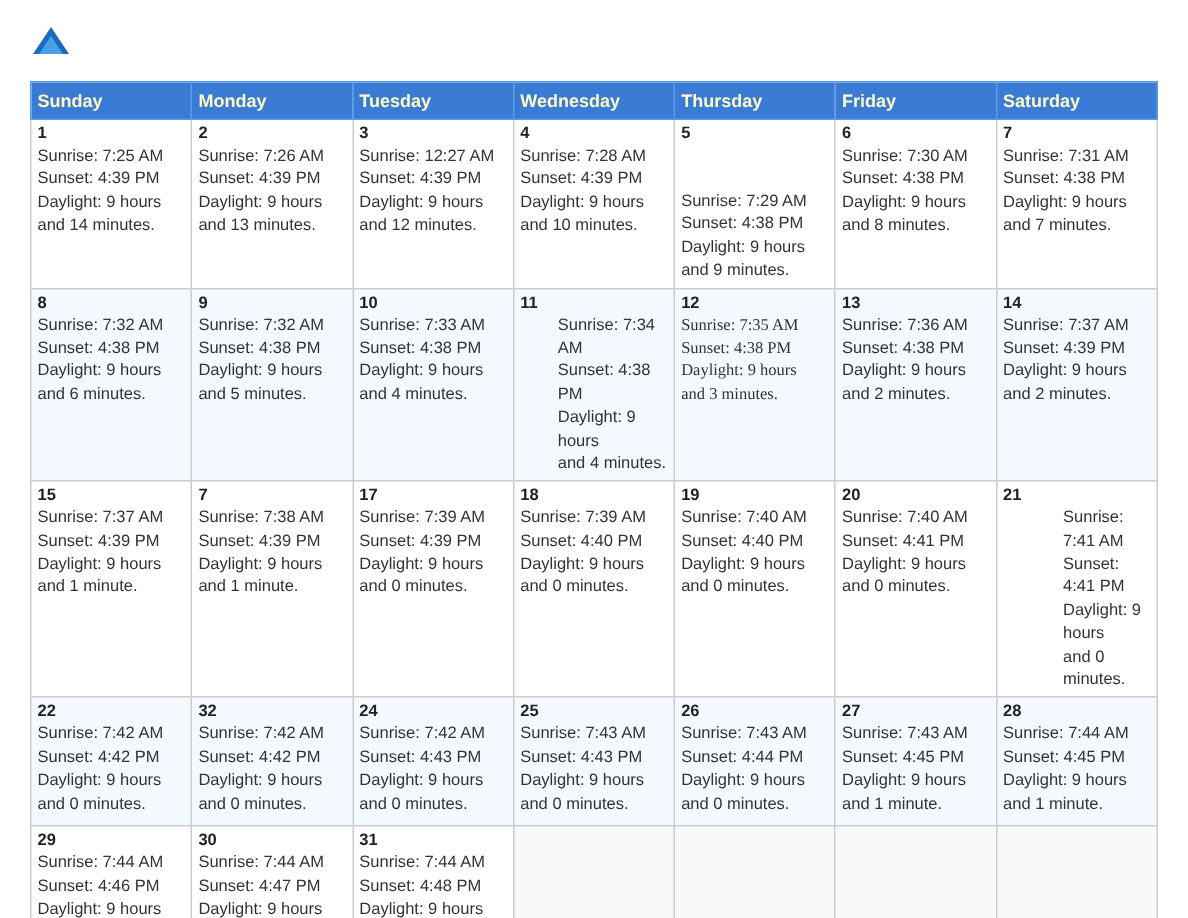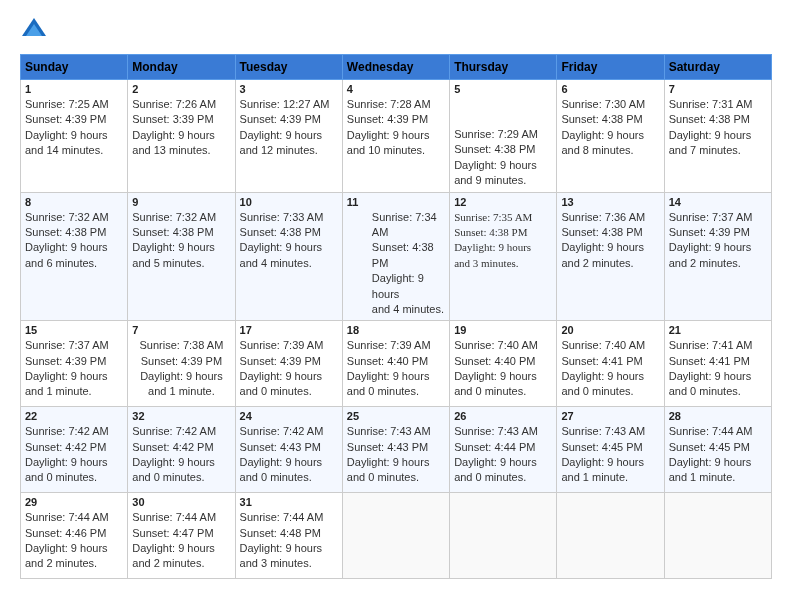--- a/index.html
+++ b/index.html
@@ -46,21 +46,21 @@
       font-size: 14px;
       color: #444;
     }
     .calendar {
       width: 100%;
       border-collapse: collapse;
       table-layout: fixed;
     }
     .calendar th {
       background: #3a7bd5;
-      color: #000000;
+      color: #fef9c3;
       font-size: 12px;
       font-weight: bold;
       padding: 5px 4px;
       text-align: left;
       border: 1px solid #5a9be8;
     }
     .calendar td {
       border: 1px solid #ccc;
       vertical-align: top;
       padding: 3px 4px;
@@ -129,21 +129,21 @@
           <td>
             <span class="day-num">1</span>
             <div class="cell-text" style="white-space: pre-line;">Sunrise: 7:25 AM
 Sunset: 4:39 PM
 Daylight: 9 hours
 and 14 minutes.</div>
           </td>
           <td>
             <span class="day-num">2</span>
             <div class="cell-text" style="white-space: pre-line;">Sunrise: 7:26 AM
-Sunset: 3:39 PM
+Sunset: 4:39 PM
 Daylight: 9 hours
 and 13 minutes.</div>
           </td>
           <td>
             <span class="day-num">3</span>
             <div class="cell-text" style="white-space: pre-line;">Sunrise: 12:27 AM
 Sunset: 4:39 PM
 Daylight: 9 hours
 and 12 minutes.</div>
           </td>
@@ -230,21 +230,21 @@
         <tr>
           <td>
             <span class="day-num">15</span>
             <div class="cell-text" style="white-space: pre-line;">Sunrise: 7:37 AM
 Sunset: 4:39 PM
 Daylight: 9 hours
 and 1 minute.</div>
           </td>
           <td>
             <span class="day-num">7</span>
-            <div class="cell-text" style="white-space: pre-line; text-align: center;">Sunrise: 7:38 AM
+            <div class="cell-text" style="white-space: pre-line;">Sunrise: 7:38 AM
 Sunset: 4:39 PM
 Daylight: 9 hours
 and 1 minute.</div>
           </td>
           <td>
             <span class="day-num">17</span>
             <div class="cell-text" style="white-space: pre-line;">Sunrise: 7:39 AM
 Sunset: 4:39 PM
 Daylight: 9 hours
 and 0 minutes.</div>
@@ -265,21 +265,21 @@
           </td>
           <td>
             <span class="day-num">20</span>
             <div class="cell-text" style="white-space: pre-line;">Sunrise: 7:40 AM
 Sunset: 4:41 PM
 Daylight: 9 hours
 and 0 minutes.</div>
           </td>
           <td>
             <span class="day-num">21</span>
-            <div class="cell-text" style="white-space: pre-line;">Sunrise: 7:41 AM
+            <div class="cell-text" style="white-space: pre-line; margin-left: 40px;">Sunrise: 7:41 AM
 Sunset: 4:41 PM
 Daylight: 9 hours
 and 0 minutes.</div>
           </td>
         </tr>
         <tr>
           <td>
             <span class="day-num">22</span>
             <div class="cell-text" style="white-space: pre-line;">Sunrise: 7:42 AM
 Sunset: 4:42 PM

